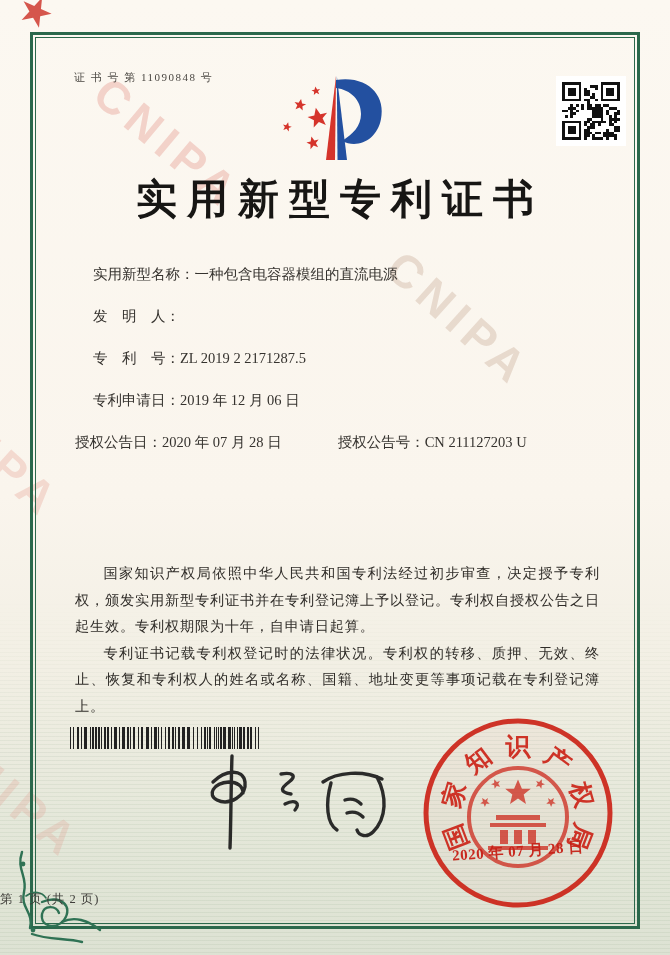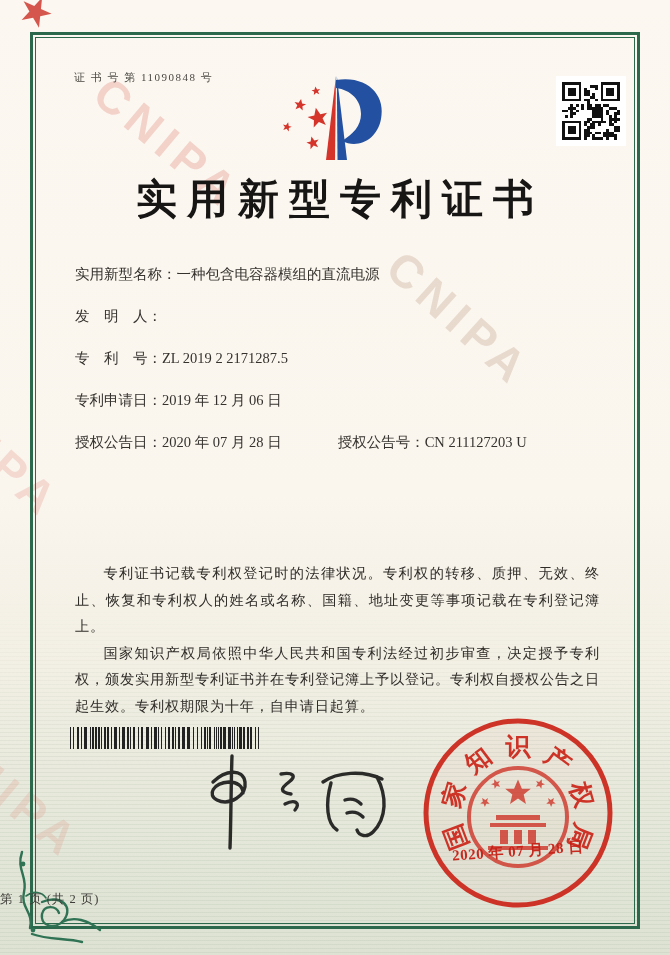--- a/index.html
+++ b/index.html
@@ -22,21 +22,21 @@
   .wm4{left:-42px; top:716px; transform:rotate(40deg); color:rgba(222,140,128,.22);}
   .corner-star{position:absolute; left:18px; top:-12px; font-size:40px; color:#cf3a30;
       transform:rotate(24deg); opacity:.85;}
   .cert-no{position:absolute; left:74px; top:70px; font-size:11px; letter-spacing:1.5px; color:#4a4742;}
   .logo{position:absolute; left:272px; top:74px;}
   .qr{position:absolute; left:556px; top:76px; width:58px; height:58px; background:#fff; padding:6px;}
   .title{position:absolute; left:0; top:172px; width:100%; text-align:center;
       font-size:41px; font-weight:700; letter-spacing:10px; color:#171614; padding-left:10px; box-sizing:border-box;}
   .fields{position:absolute; left:75px; top:263px; right:76px; font-size:14.5px;}
   .f-row{display:flex; line-height:22px; margin-bottom:20px;}
-  .f-label{white-space:pre; flex:0 0 auto;}
+  .f-label{white-space:pre; flex:0 0 auto;margin-left:18px;}
   .f-value{flex:1 1 auto;}
   .grant-row{display:flex; line-height:22px;align-items:flex-end;}
   .grant-gap{width:56px;}
   .paras{position:absolute; left:75px; top:560px; right:70px; font-size:14.2px;
       line-height:26.5px; letter-spacing:.8px; text-align:justify; color:#2f2c28;}
   .paras p{margin:0; text-indent:2em;}
   .barcode{position:absolute; left:70px; top:727px;}
   .official{position:absolute; left:78px; top:782px; font-size:15.5px; letter-spacing:3px; color:#23211e;}
   .official div{line-height:30px;}
   .signature{position:absolute; left:185px; top:752px;}
@@ -234,22 +234,22 @@
     <div class="grant-row">
       <span>授权公告日：</span>
       <span>2020 年 07 月 28 日</span>
       <span class="grant-gap"></span>
       <span>授权公告号：</span>
       <span>CN 211127203 U</span>
     </div>
   </div>
 
   <div class="paras">
+    <p>国家知识产权局依照中华人民共和国专利法经过初步审查，决定授予专利权，颁发实用新型专利证书并在专利登记簿上予以登记。专利权自授权公告之日起生效。专利权期限为十年，自申请日起算。</p>
     <p>专利证书记载专利权登记时的法律状况。专利权的转移、质押、无效、终止、恢复和专利权人的姓名或名称、国籍、地址变更等事项记载在专利登记簿上。</p>
-    <p>国家知识产权局依照中华人民共和国专利法经过初步审查，决定授予专利权，颁发实用新型专利证书并在专利登记簿上予以登记。专利权自授权公告之日起生效。专利权期限为十年，自申请日起算。</p>
   </div>
 
   <svg class="barcode" width="195" height="22">
       <rect x="0" y="0" width="1" height="22" fill="#222"></rect>
       <rect x="3" y="0" width="1" height="22" fill="#222"></rect>
       <rect x="7" y="0" width="2" height="22" fill="#222"></rect>
       <rect x="11" y="0" width="1" height="22" fill="#222"></rect>
       <rect x="14" y="0" width="3" height="22" fill="#222"></rect>
       <rect x="20" y="0" width="1" height="22" fill="#222"></rect>
       <rect x="22" y="0" width="2" height="22" fill="#222"></rect>

